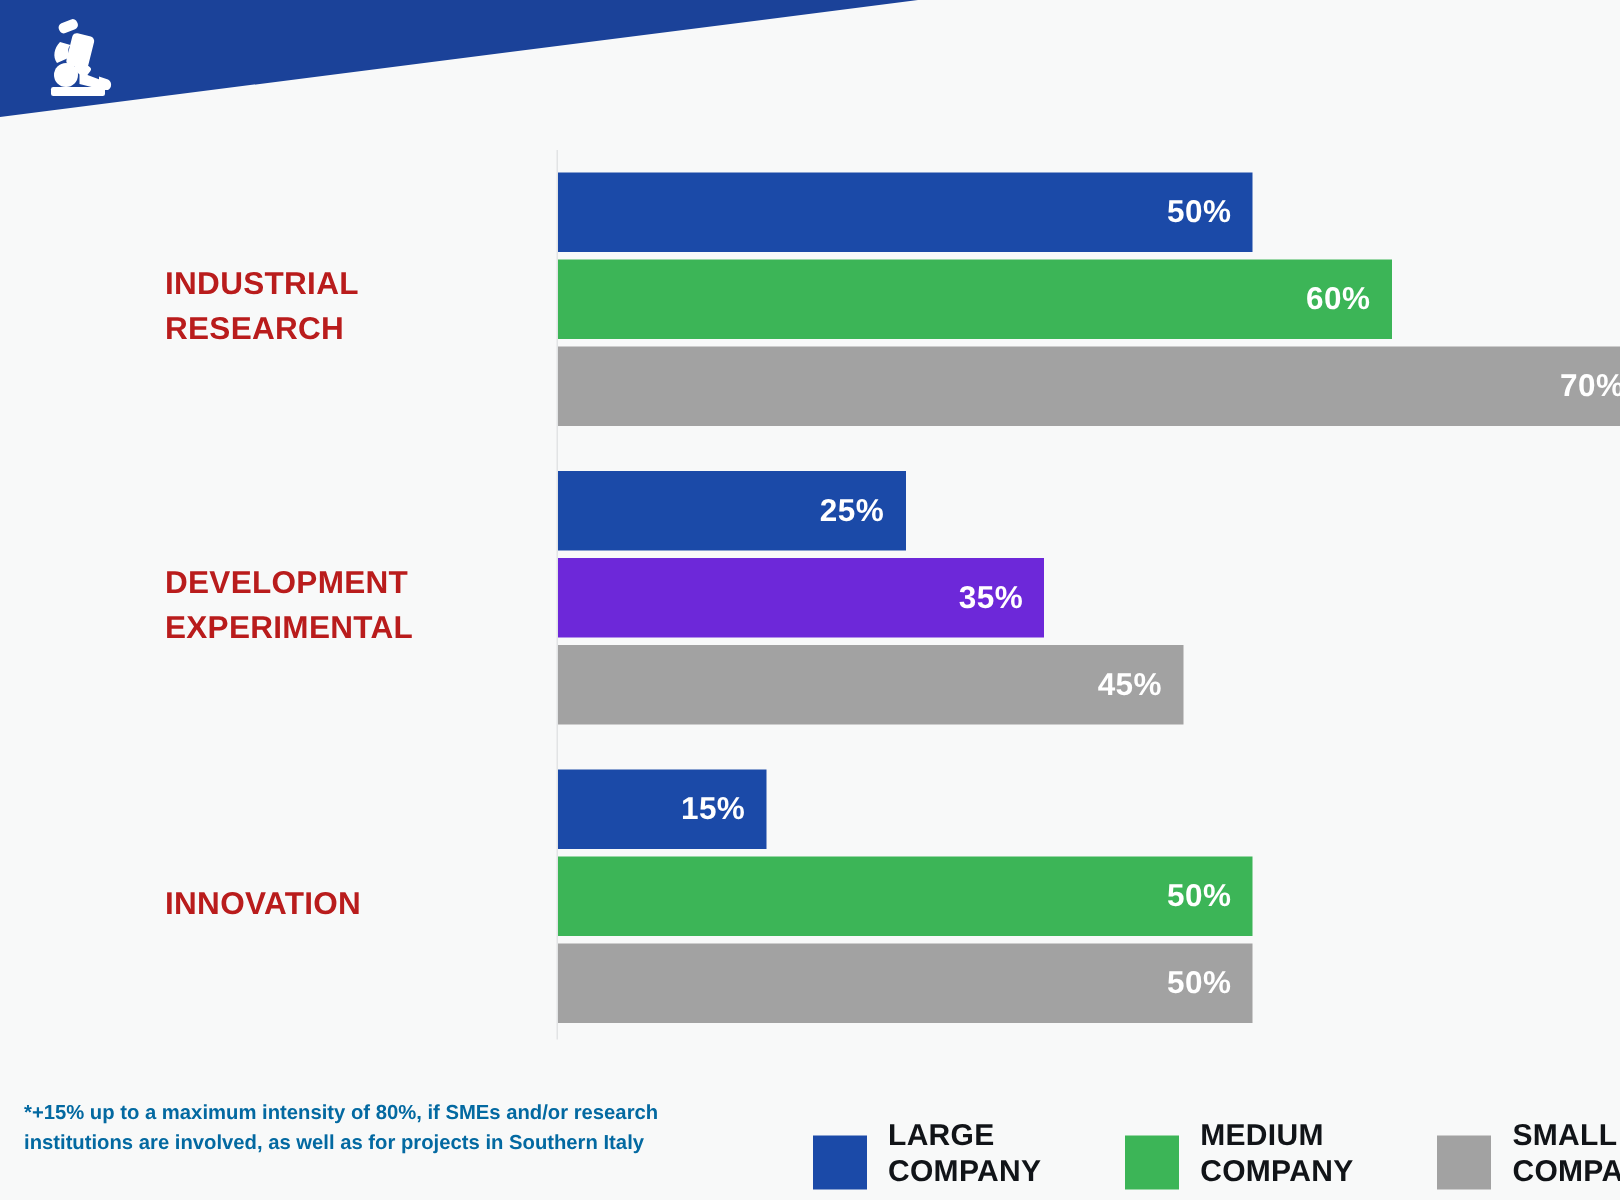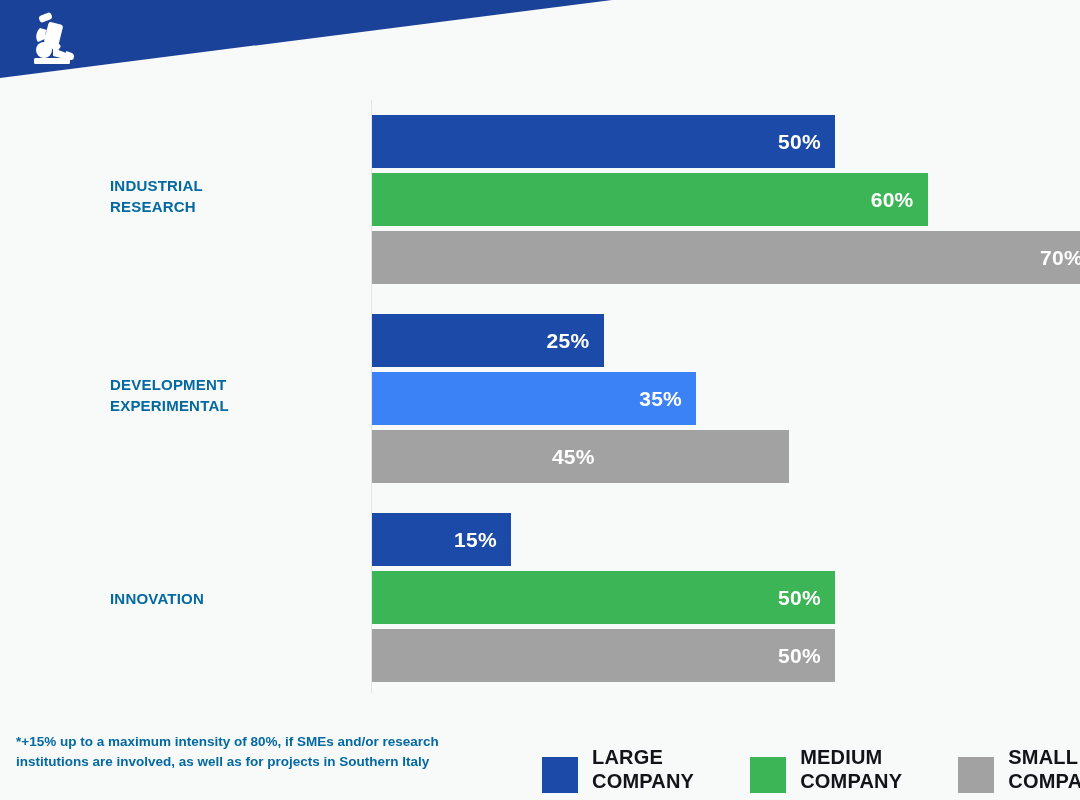--- a/index.html
+++ b/index.html
@@ -55,25 +55,25 @@
   }
   .group {
     position: absolute;
     left: 0;
     width: 1080px;
   }
   .group-label {
     position: absolute;
     left: 110px;
     width: 250px;
-    font-size: 15px;
+    font-size: 21px;
     font-weight: bold;
     line-height: 1.42;
     letter-spacing: 0.2px;
-    color: #0369a1;
+    color: #b91c1c;
     font-stretch: condensed;
   }
   .bars {
     position: absolute;
     left: 372px;
     top: 0;
   }
   .bar-row {
     height: 53px;
     margin-bottom: 5px;
@@ -205,26 +205,26 @@
       <div>DEVELOPMENT</div>
       <div>EXPERIMENTAL</div>
     </div>
     <div class="bars">
       <div class="bar-row">
         <div class="bar" style="width: 231.5px; background: rgb(27, 74, 168);">
           <span class="bar-value">25%</span>
         </div>
       </div>
       <div class="bar-row">
-        <div class="bar" style="width: 324.1px; background: #3b82f6;">
+        <div class="bar" style="width: 324.1px; background: #6d28d9;">
           <span class="bar-value">35%</span>
         </div>
       </div>
       <div class="bar-row">
-        <div class="bar" style="width: 416.7px; background: rgb(162, 162, 162); justify-content: center;">
+        <div class="bar" style="width: 416.7px; background: rgb(162, 162, 162);">
           <span class="bar-value">45%</span>
         </div>
       </div>
     </div>
   </div>
 
   <div class="group" style="top:418px;height:182px;">
     <div class="group-label" style="top:75px;">
       <div>INNOVATION</div>
     </div>

